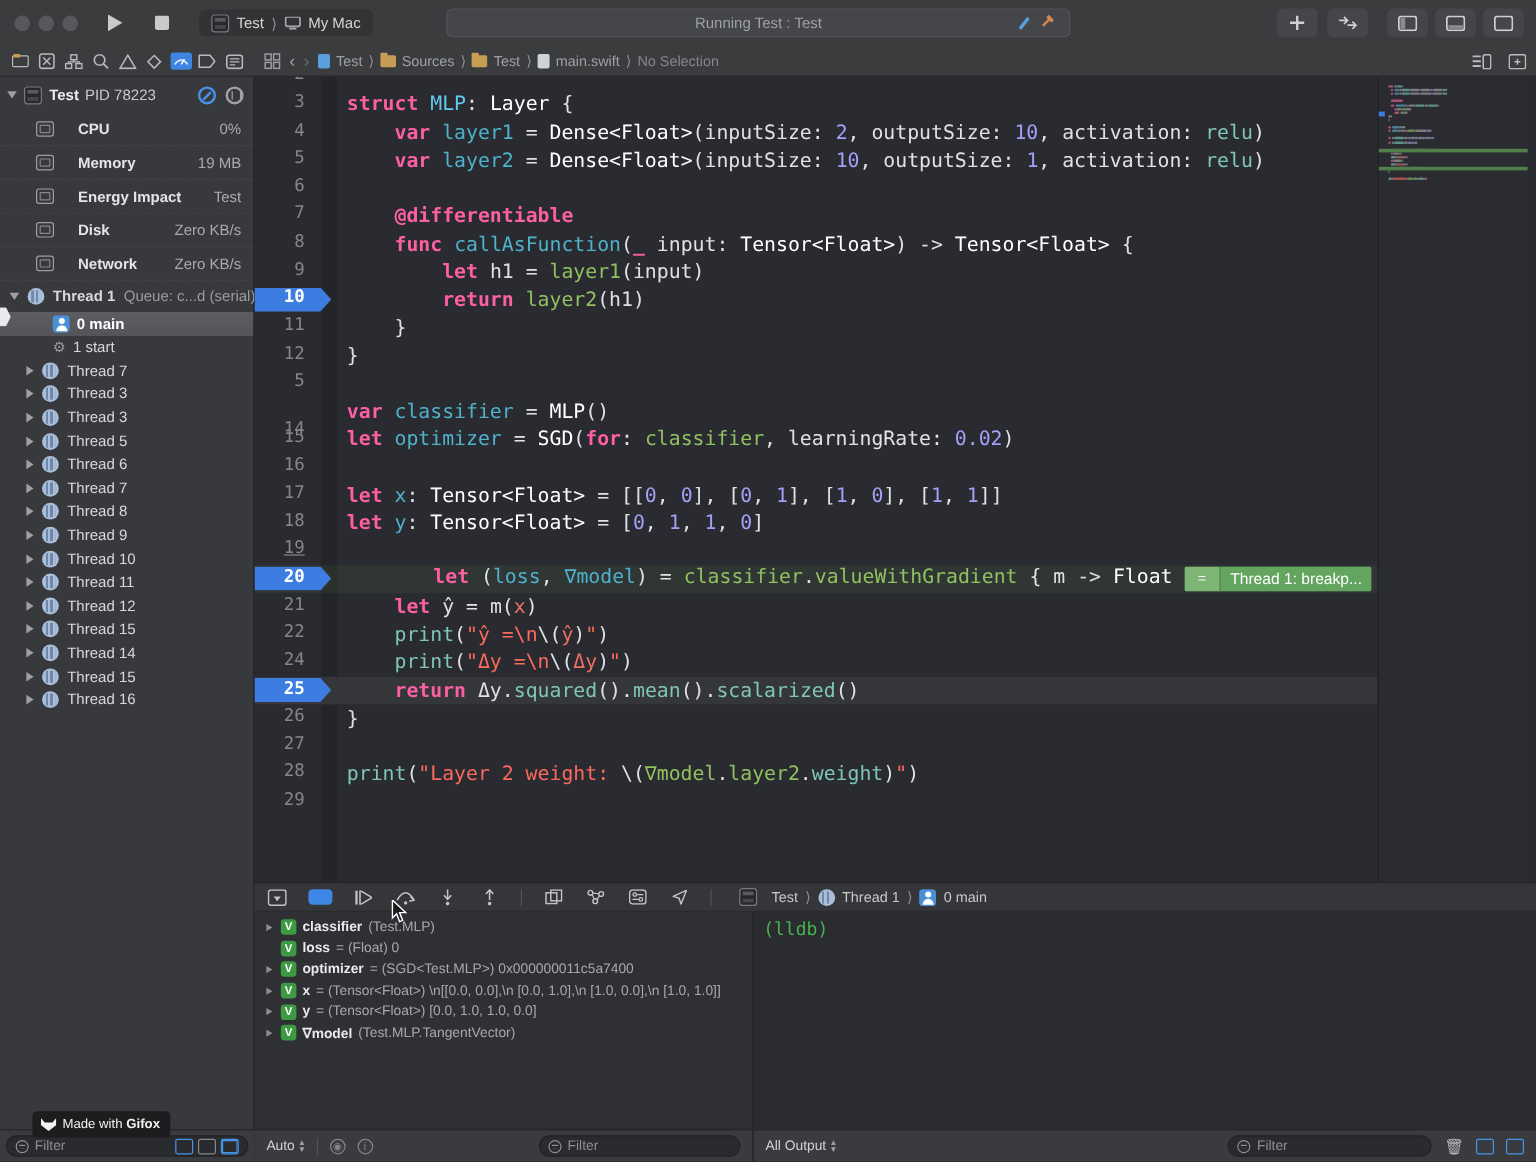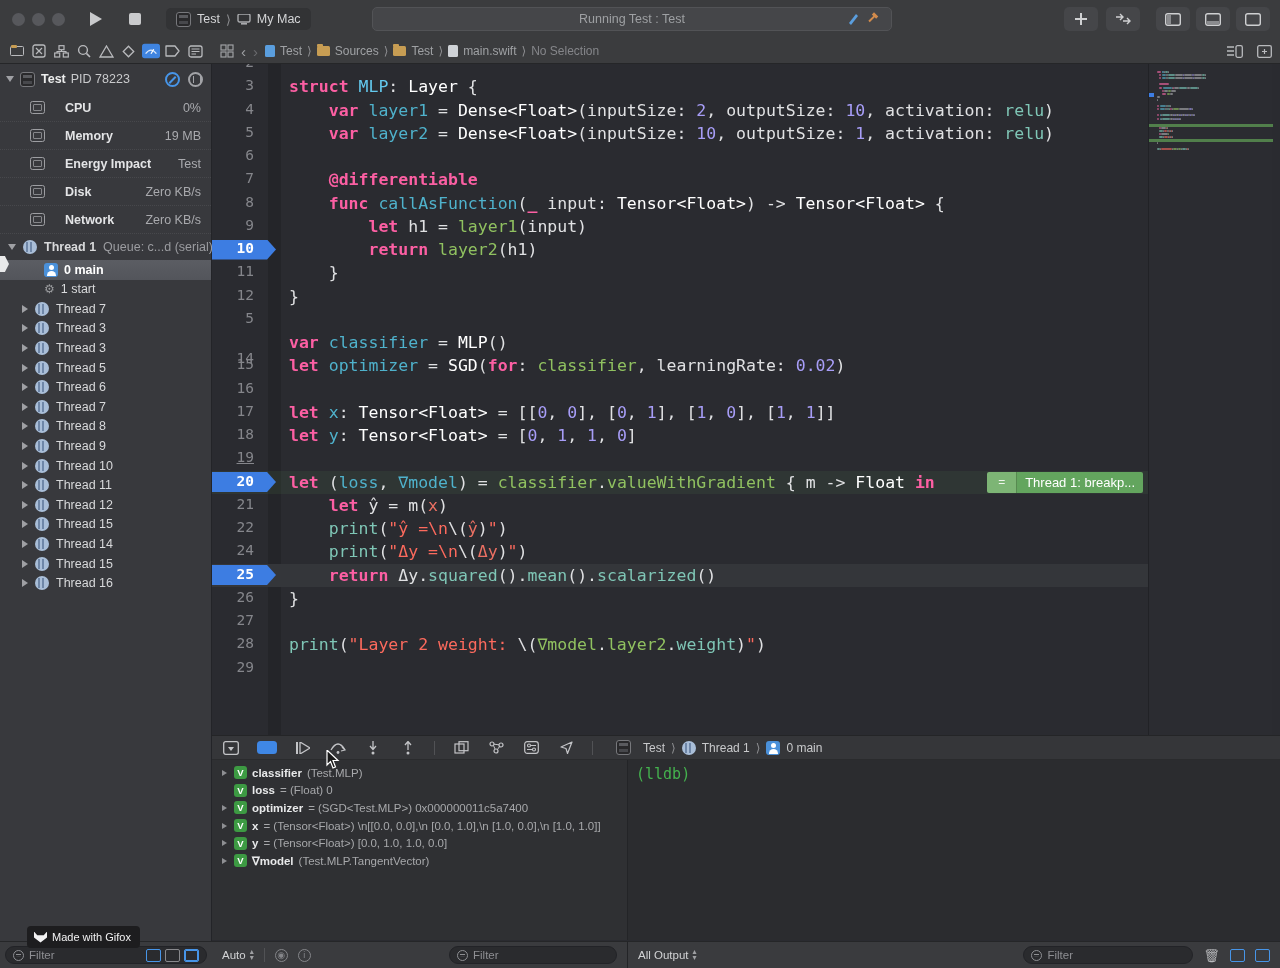--- a/index.html
+++ b/index.html
@@ -69,21 +69,21 @@
   .code-scroll { left:0; top:-12px; width:936px; }
   .code-row { position:relative; height:23.25px; display:flex; align-items:center;
     font-family:"DejaVu Sans Mono", monospace; font-size:16.5px; white-space:pre; }
   .ln { position:relative; z-index:2; width:56px; flex:none; text-align:right; padding-right:14px;
     font-size:14.5px; color:#85868b; }
   .ln-wrap { position:relative; width:56px; flex:none; align-self:stretch; }
   .bp-mark { position:absolute; left:0; top:1.5px; width:64px; height:20px; background:#3d7de2;
     clip-path:polygon(0 0,86% 0,100% 50%,86% 100%,0 100%); z-index:1; }
   .code-row .ribbon-gap { width:13px; flex:none; }
   .ct { padding-left:8px; z-index:2; }
-  .row-paused { background:rgba(98,160,92,0.10); }
+  .row-paused { background:rgba(98,160,92,0.10);flex-direction:column; }
   .row-paused2 { background:#34363a; }
   .tok-kw{color:#fc5fa3;font-weight:bold;} .tok-str{color:#fc6a5d;} .tok-num{color:#a79df7;}
   .tok-type{color:#ffffff;} .tok-tdecl{color:#63c9ee;} .tok-vdecl{color:#4fb2cc;}
   .tok-fn{color:#90c160;} .tok-std{color:#7fc6b6;} .tok-pl{color:#e0e1e3;} .tok-rr{color:#ec7063;}
   .annot { position:absolute; right:5px; top:1px; height:21px; display:flex; align-items:center; z-index:3;
     font-family:"Liberation Sans", sans-serif; border-radius:2px; overflow:hidden; }
   .annot-badge { width:30px; height:21px; background:#7db575; color:#eef5ec; display:flex; align-items:center; justify-content:center;
     font-size:12px; border-right:1px solid #578a50; }
   .annot-label { background:#63a55e; color:#ffffff; font-size:13px; padding:0 8px; height:21px; display:flex; align-items:center; }
 
@@ -125,21 +125,21 @@
   .dd { display:flex; align-items:flex-end; gap:4px; font-size:11.5px; color:#d2d3d5; }
   .updown { font-size:8px; color:#9fa0a3; line-height:0.8; display:inline-flex; flex-direction:column; }
   .circ-ic { width:13px; height:13px; border-radius:50%; border:1.3px solid #85868a; color:#85868a; font-size:9px;
     display:flex; align-items:center; justify-content:center; }
   .trash-ic { font-size:13px; color:#b9babd; }
   .panel-tog { width:15px; height:13px; border:1.5px solid #4795e8; border-radius:2px; }
 
   
   .gifox { left:27px; top:926px; height:22px; background:#1d1d1f; border-radius:4px; display:flex; align-items:center;
     padding:0 9px 0 7px; gap:5px; color:#f2f2f3; font-size:11px; z-index:9; }
-  .gifox b { font-weight:normal; }
+  .gifox b { font-weight:bold; }
   .fox-ic { width:13px; height:11px; background:#f2f2f3; clip-path:polygon(0 0,25% 35%,75% 35%,100% 0,100% 55%,50% 100%,0 55%); }
 
   
   .frame-pointer { left:0; top:256px; width:9px; height:16px; background:#e8e9ea;
     clip-path:polygon(0 0,55% 0,100% 50%,55% 100%,0 100%); z-index:5; }
   .cursor { left:326px; top:750px; z-index:20; }
 </style>
 </head>
 <body>
 

